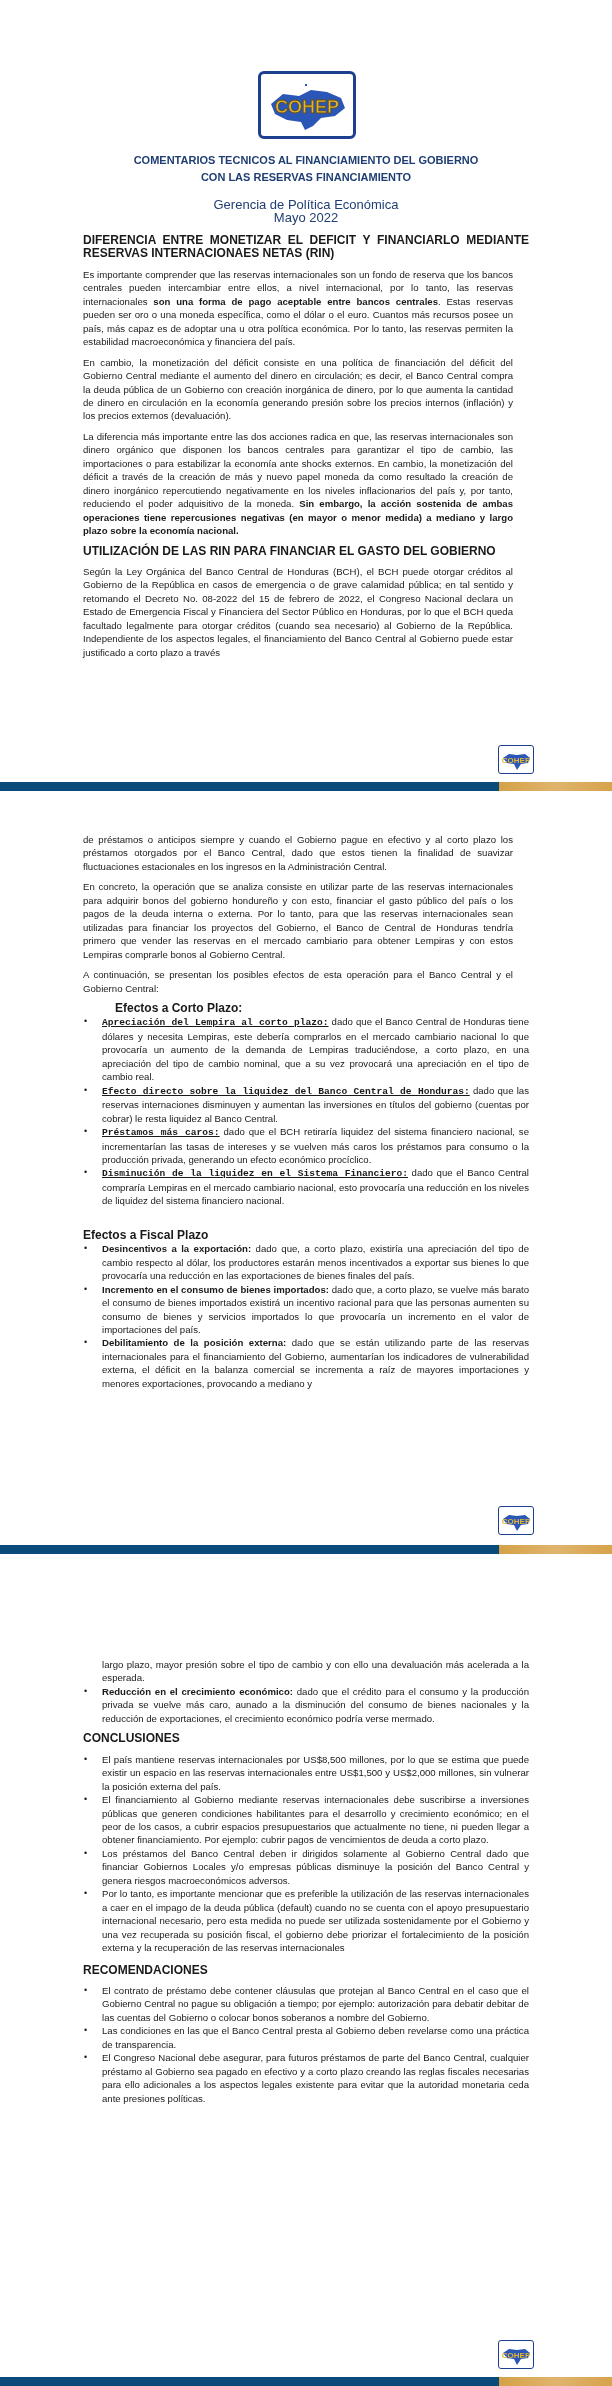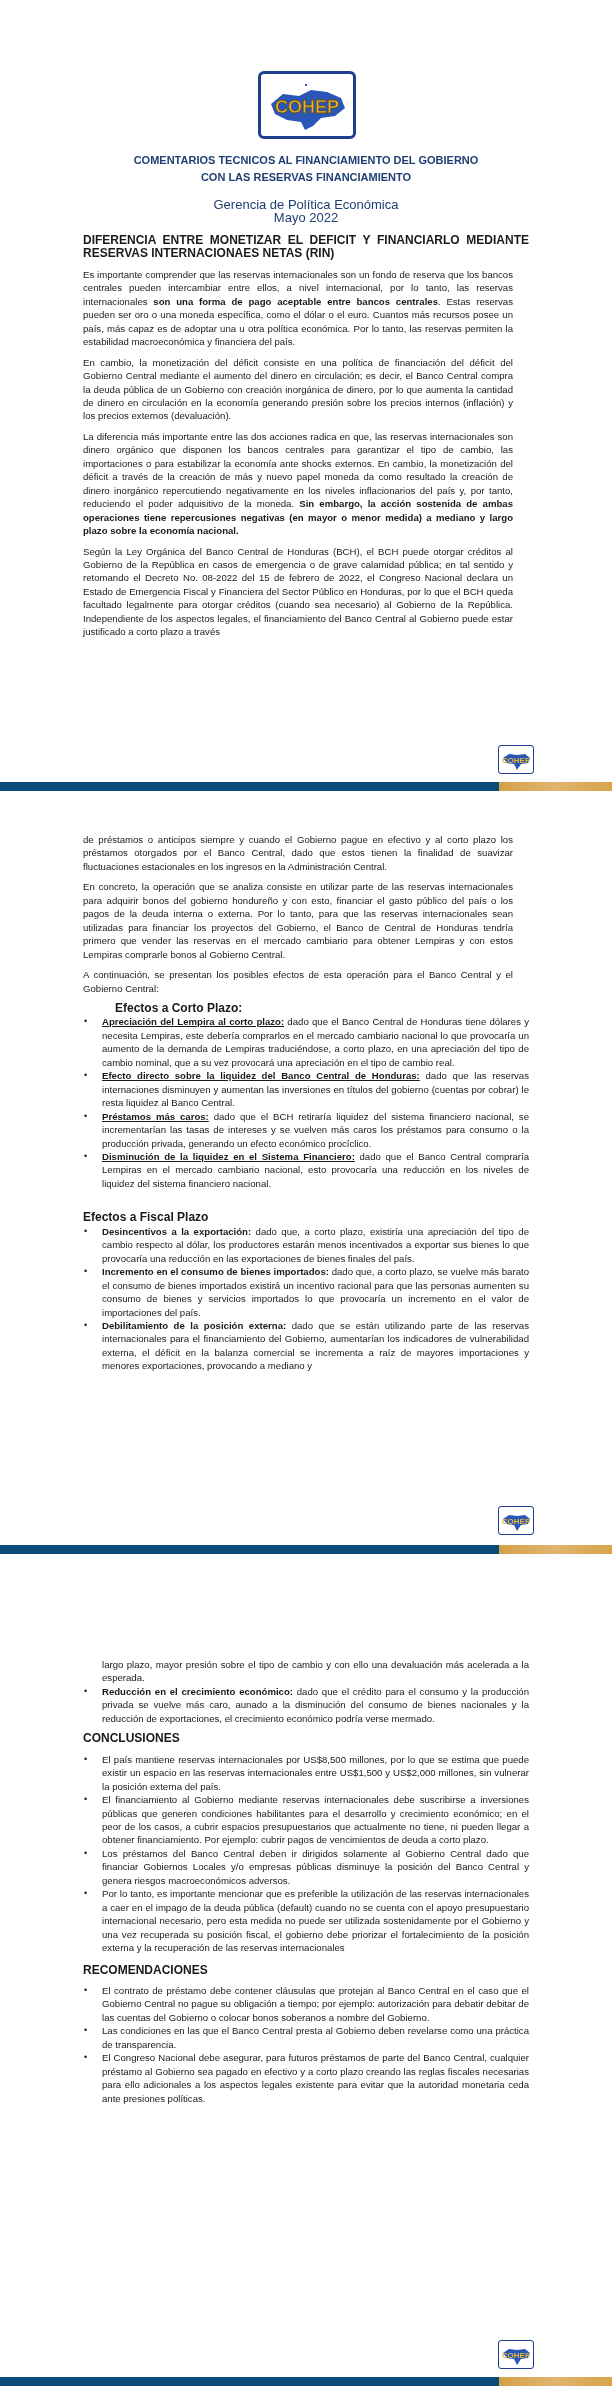--- a/index.html
+++ b/index.html
@@ -9,21 +9,21 @@
   .p1 { top: 0; height: 793px; }
   .p2 { top: 757px; height: 792px; }
   .p3 { top: 1585px; height: 801px; }
 
   .text { position: absolute; left: 83px; width: 446px; font-size: 9.6px; line-height: 13.45px; text-align: justify; }
   .text p { margin: 0 16px 7px 0; }
   .text .h { font-weight: bold; margin: 0 0 7px 0; font-size: 12px; }
   .text ul { margin: 0 0 7px 0; padding: 0 0 0 19px; list-style: none; }
   .text li { position: relative; margin: 0; }
   .text li::before { content: "•"; position: absolute; left: -18px; top: 0; font-size: 9px; }
-  .text b.u { text-decoration: underline; }
+  .text b.u { text-decoration: underline; font-family: Liberation Mono, monospace; }
 
   .logo-main { position: absolute; left: 258px; top: 71px; width: 98px; height: 68px;
                border: 3px solid #1e3f8f; border-radius: 6px; box-sizing: border-box; background: #fff; }
   .logo-small { position: absolute; right: 14px; width: 36px; height: 29px;
                 border: 1.5px solid #1e3f8f; border-radius: 3px; box-sizing: border-box; background: #fff; }
   .logo-svg { width: 100%; height: 100%; display: block; }
 
   .title { position: absolute; left: 60px; width: 492px; top: 152px; text-align: center;
            color: #1f3e73; font-weight: bold; font-size: 11px; line-height: 17px; }
   .subtitle { position: absolute; left: 60px; width: 492px; top: 199px; text-align: center;
@@ -53,20 +53,21 @@
   <div class="subtitle">
     <div>Gerencia de Política Económica</div>
     <div>Mayo 2022</div>
   </div>
 
   <div class="text" style="top:234px;">
     <div class="h">DIFERENCIA ENTRE MONETIZAR EL DEFICIT Y FINANCIARLO MEDIANTE RESERVAS INTERNACIONAES NETAS (RIN)</div>
     <p><span>Es importante comprender que las reservas internacionales son un fondo de reserva que los bancos centrales pueden intercambiar entre ellos, a nivel internacional, por lo tanto, las reservas internacionales </span><b>son una forma de pago aceptable entre bancos centrales</b><span>. Estas reservas pueden ser oro o una moneda específica, como el dólar o el euro. Cuantos más recursos posee un país, más capaz es de adoptar una u otra política económica. Por lo tanto, las reservas permiten la estabilidad macroeconómica y financiera del país.</span></p>
     <p>En cambio, la monetización del déficit consiste en una política de financiación del déficit del Gobierno Central mediante el aumento del dinero en circulación; es decir, el Banco Central compra la deuda pública de un Gobierno con creación inorgánica de dinero, por lo que aumenta la cantidad de dinero en circulación en la economía generando presión sobre los precios internos (inflación) y los precios externos (devaluación).</p>
     <p><span>La diferencia más importante entre las dos acciones radica en que, las reservas internacionales son dinero orgánico que disponen los bancos centrales para garantizar el tipo de cambio, las importaciones o para estabilizar la economía ante shocks externos. En cambio, la monetización del déficit a través de la creación de más y nuevo papel moneda da como resultado la creación de dinero inorgánico repercutiendo negativamente en los niveles inflacionarios del país y, por tanto, reduciendo el poder adquisitivo de la moneda. </span><b>Sin embargo, la acción sostenida de ambas operaciones tiene repercusiones negativas (en mayor o menor medida) a mediano y largo plazo sobre la economía nacional.</b></p>
+    <div class="h">UTILIZACIÓN DE LAS RIN PARA FINANCIAR EL GASTO DEL GOBIERNO</div>
     <p>Según la Ley Orgánica del Banco Central de Honduras (BCH), el BCH puede otorgar créditos al Gobierno de la República en casos de emergencia o de grave calamidad pública; en tal sentido y retomando el Decreto No. 08-2022 del 15 de febrero de 2022, el Congreso Nacional declara un Estado de Emergencia Fiscal y Financiera del Sector Público en Honduras, por lo que el BCH queda facultado legalmente para otorgar créditos (cuando sea necesario) al Gobierno de la República. Independiente de los aspectos legales, el financiamiento del Banco Central al Gobierno puede estar justificado a corto plazo a través</p>
   </div>
 
   <div class="logo-small" style="top:745px;">
     <svg class="logo-svg" viewBox="0 0 34 27">
       <path d="M4 12 L10 8 L18 9 L26 8 L31 12 L29 17 L22 18 L18 24 L15 18 L8 17 Z" fill="#2a56b8"></path>
       <text x="17" y="17" text-anchor="middle" font-family="Liberation Sans, sans-serif" font-weight="bold" font-size="8" fill="#e2b634">COHEP</text>
     </svg>
   </div>
   <div class="footer-bar" style="top:782px;">

